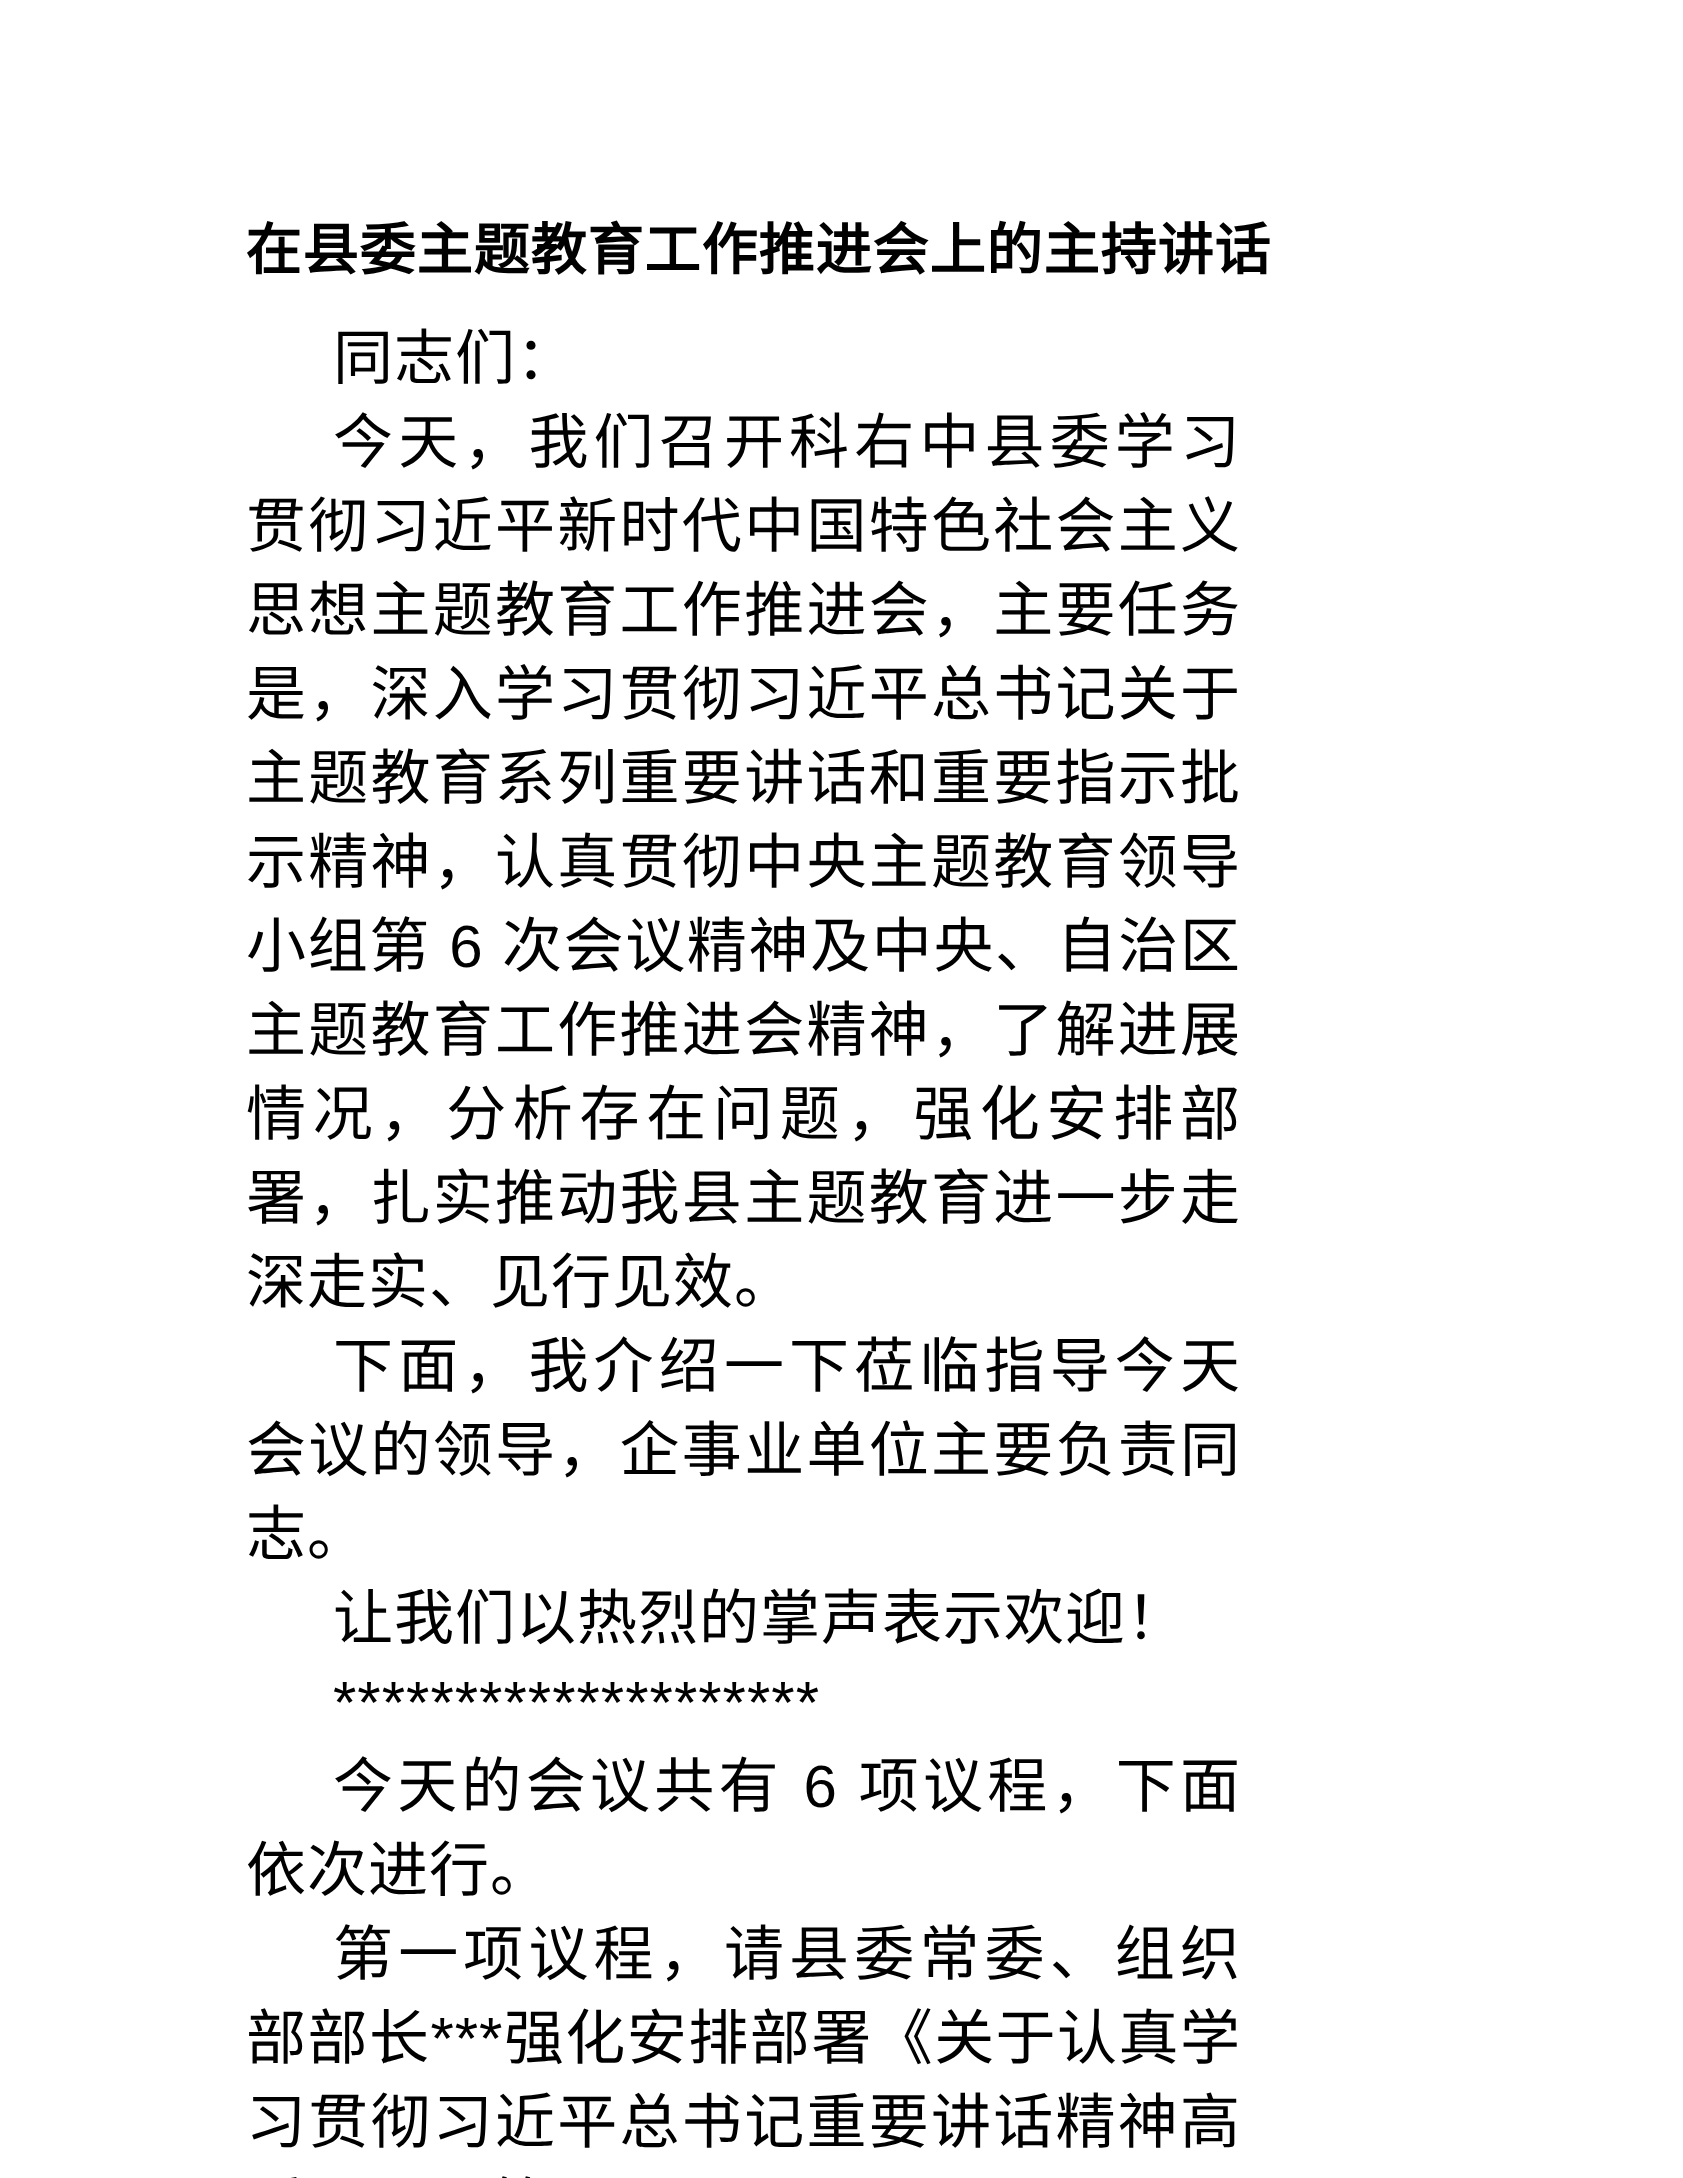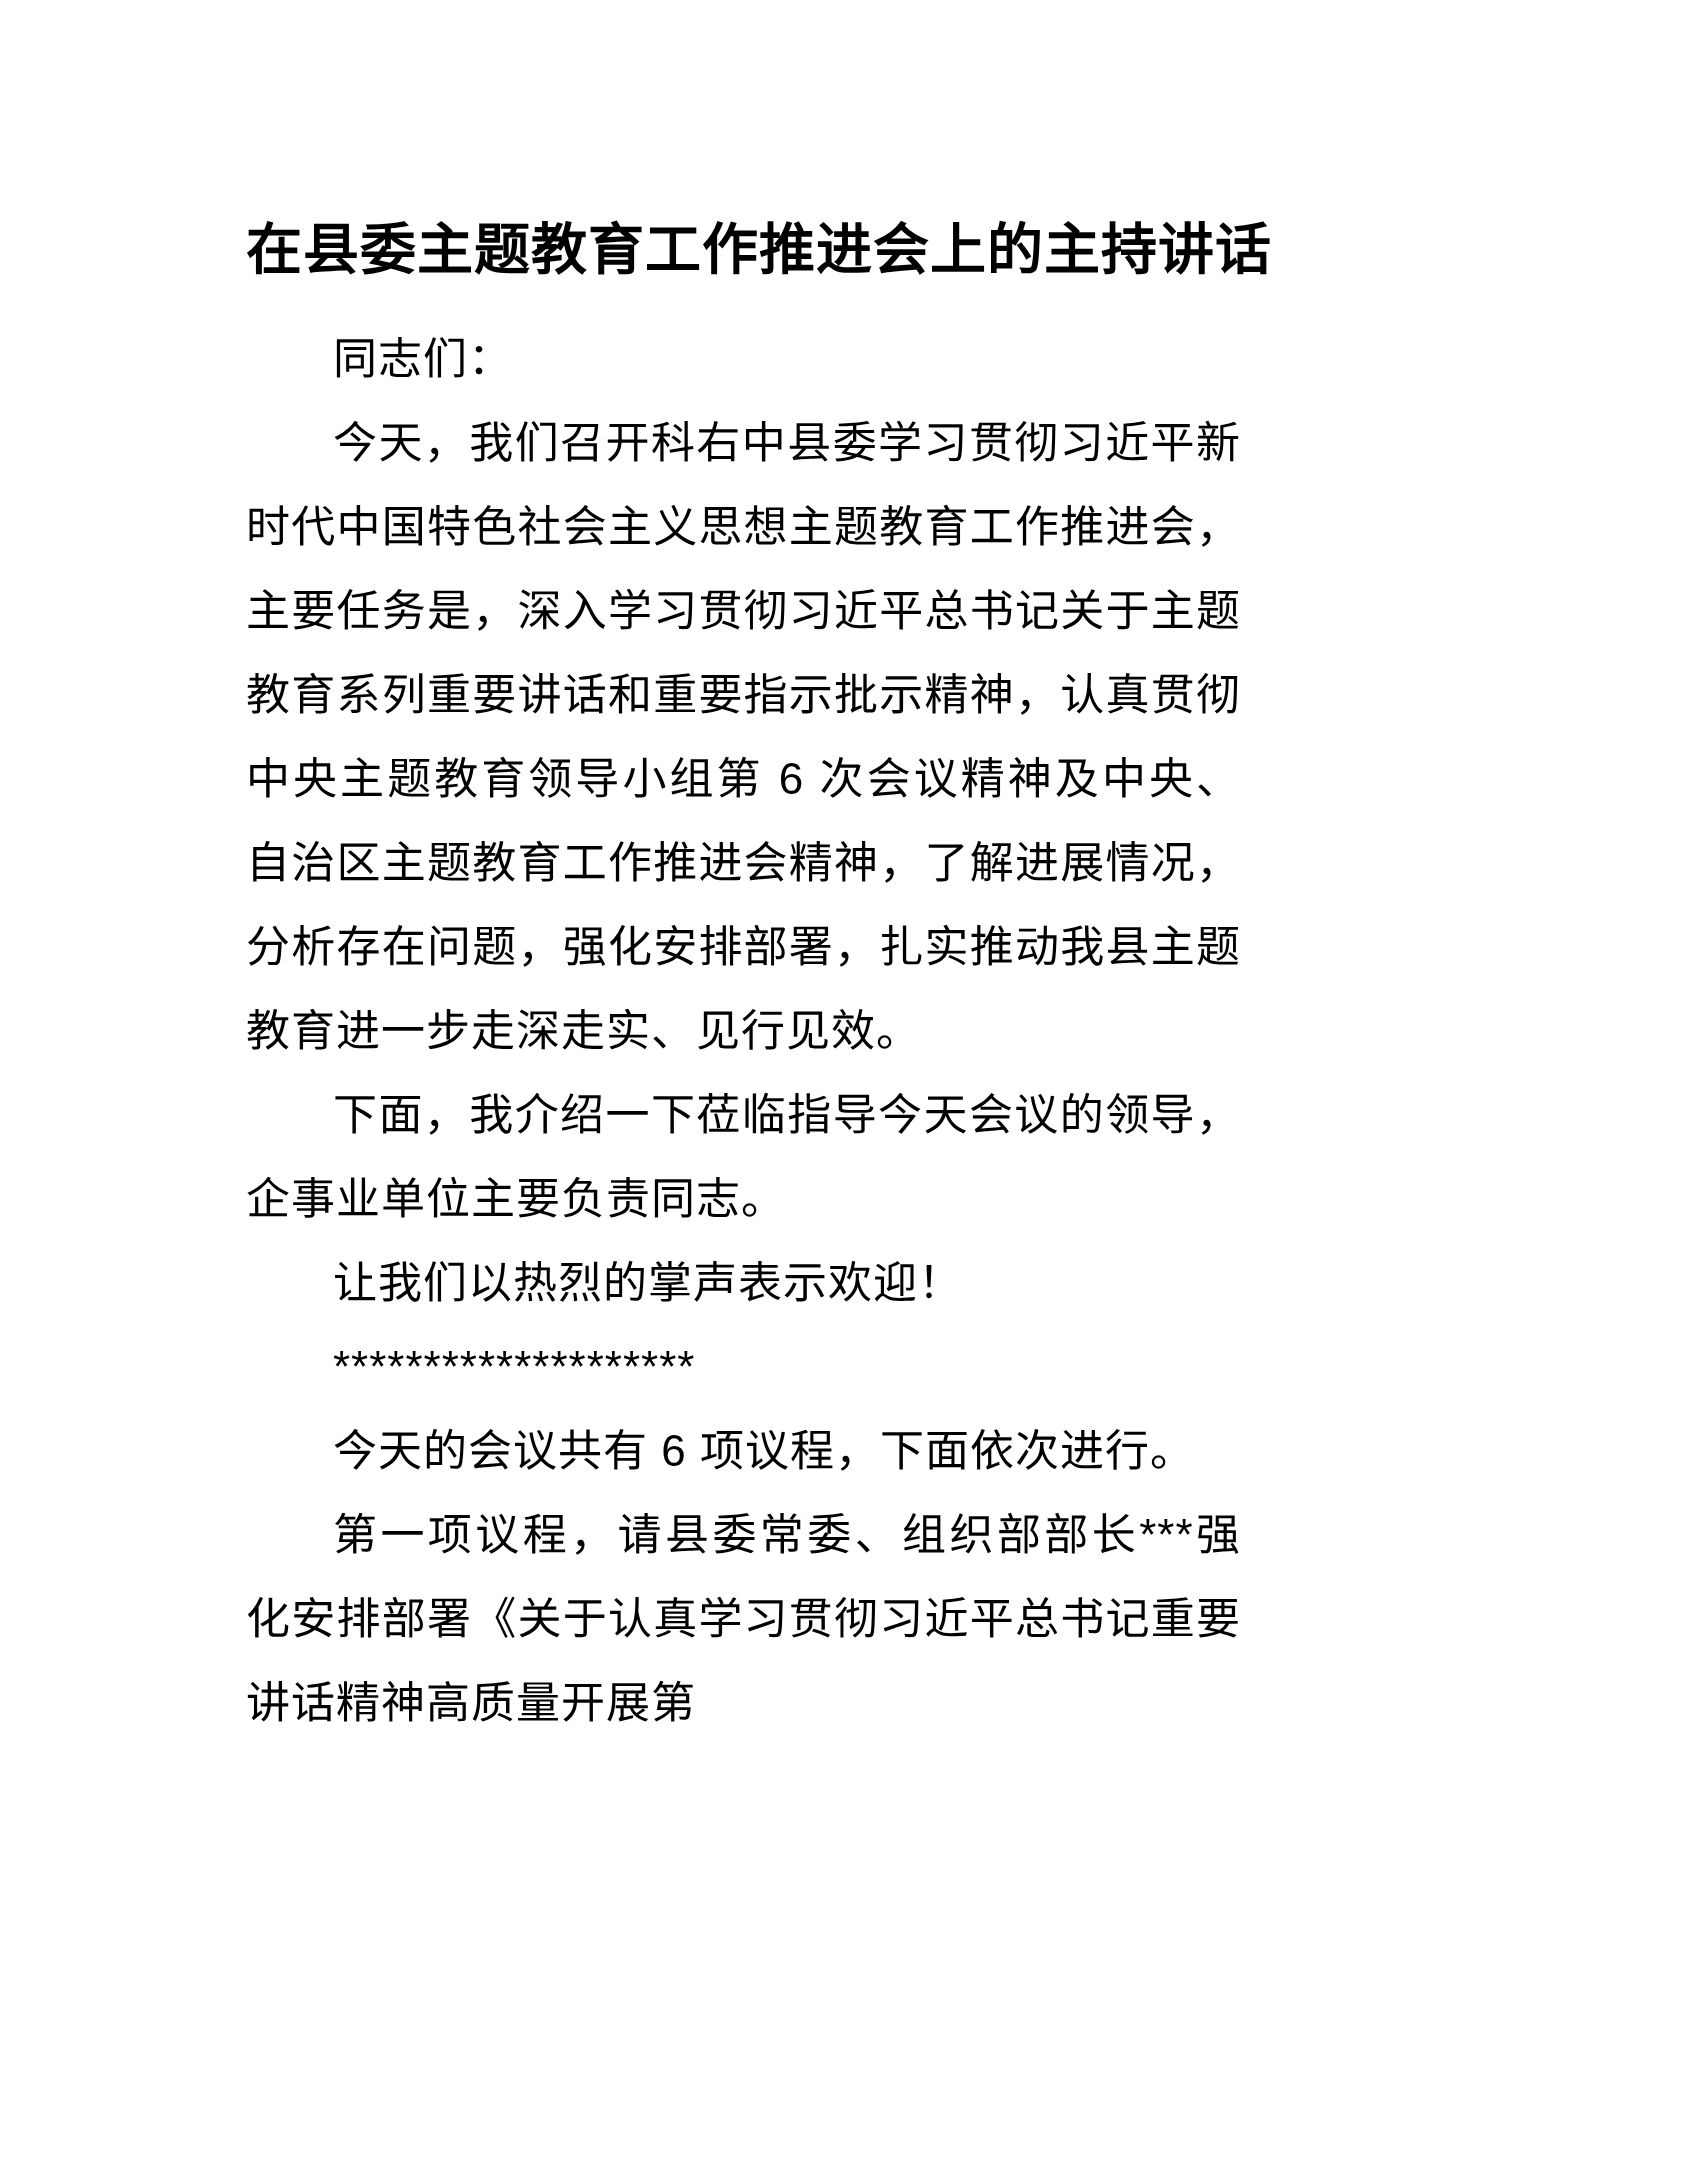--- a/index.html
+++ b/index.html
@@ -25,21 +25,21 @@
   .doc-title {
     font-size: 56px;
     line-height: 94px;
     font-weight: 600;
     text-align: center;
     margin: 0 0 20px 0;
     letter-spacing: 1px;
     white-space: nowrap;
   }
   .doc-body p {
-    font-size: 44px;
+    font-size: 60px;
     line-height: 84px;
     margin: 0;
     text-indent: 87px;
     text-align: justify;
     word-break: break-all;
     letter-spacing: 1px;
   }
 </style>
 </head>
 <body>

